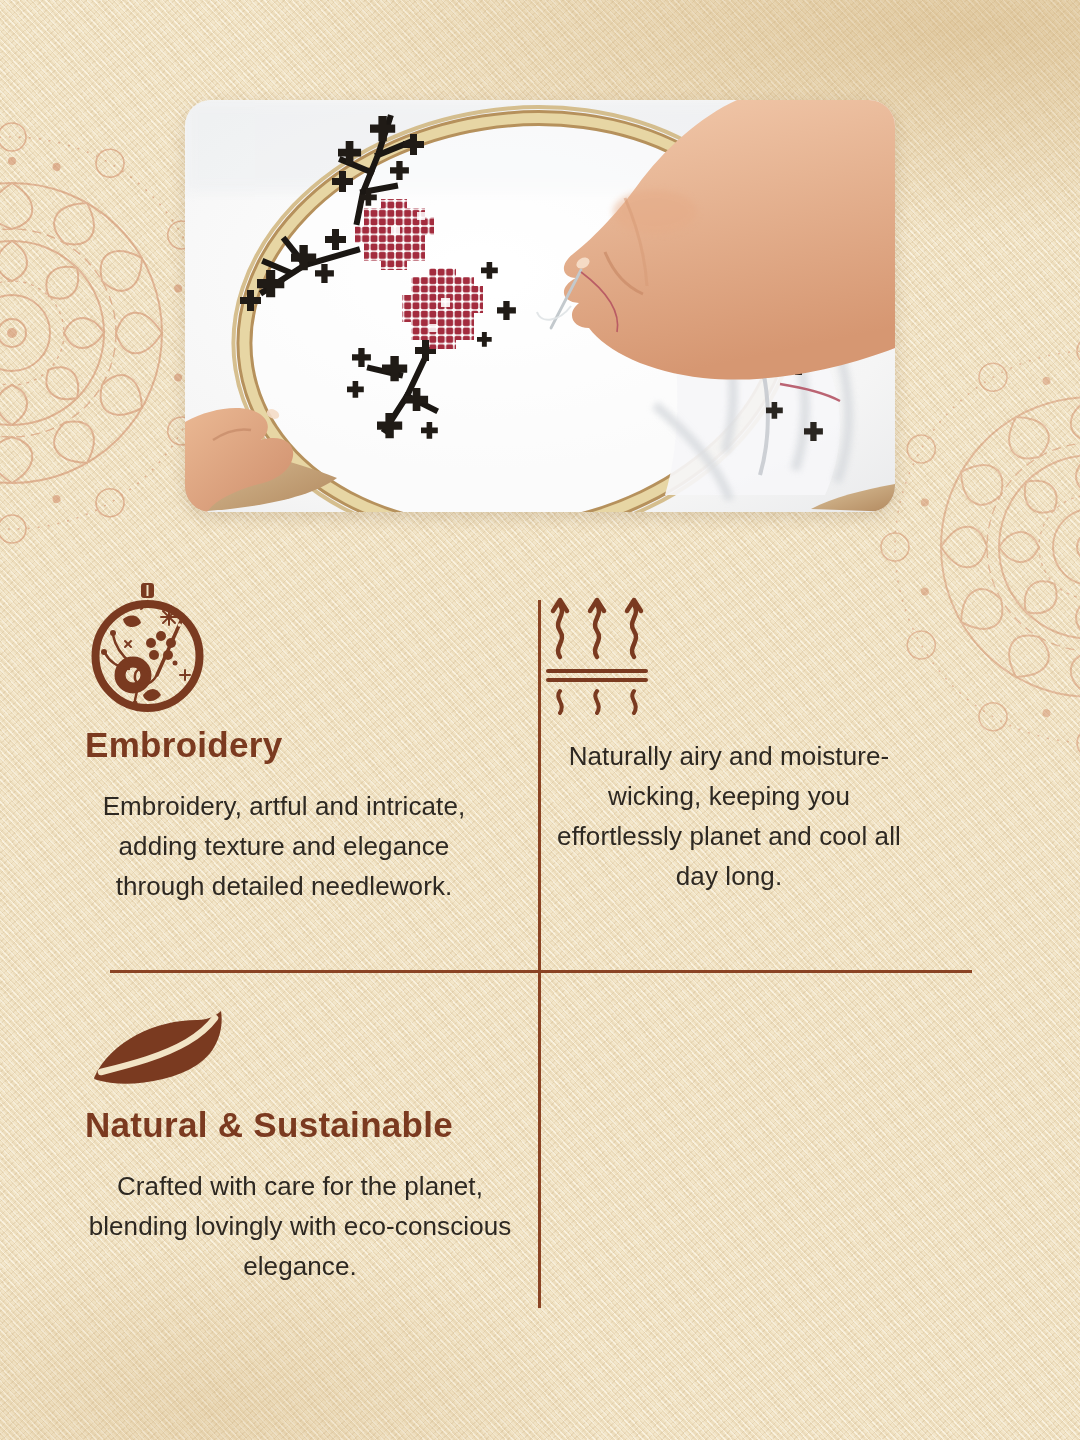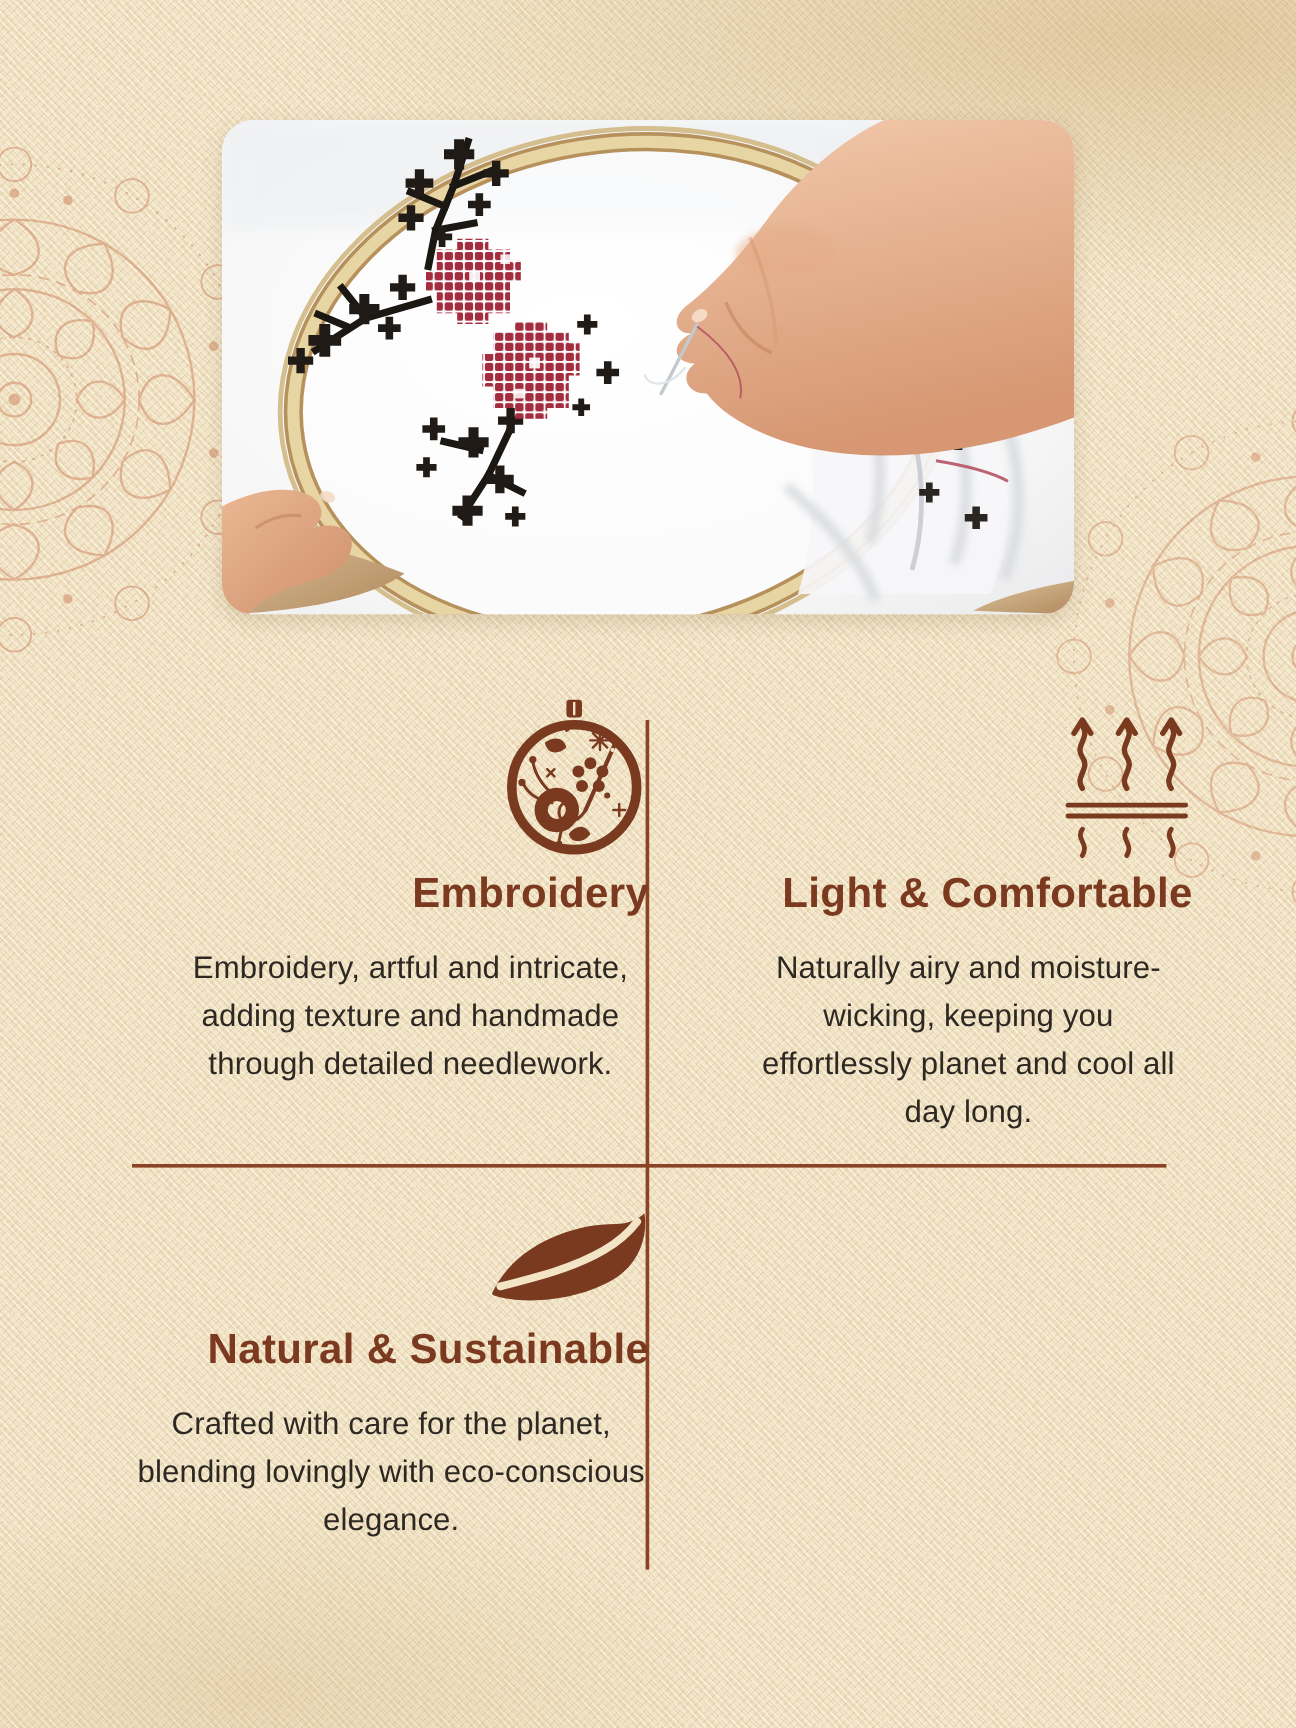--- a/index.html
+++ b/index.html
@@ -18,21 +18,21 @@
   .mandala-left{left:-223px;top:98px;}
   .mandala-right{left:856px;top:312px;opacity:.48;}
   .photo{
     position:absolute;left:185px;top:100px;width:710px;height:412px;
     border-radius:26px;overflow:hidden;box-shadow:0 5px 16px rgba(110,80,45,.18);
   }
   .photo svg{display:block;}
   .divider{position:absolute;background:#8a4324;}
   .divider-v{left:538px;top:600px;width:3px;height:708px;}
   .divider-h{left:110px;top:970px;width:862px;height:3px;}
-  .feature{position:absolute;display:flex;flex-direction:column;align-items:flex-end;text-align:center;color:#2d2822;}
+  .feature{position:absolute;display:flex;flex-direction:column;align-items:flex-start;text-align:center;color:#2d2822;}
   .icon-slot{display:flex;align-items:flex-end;justify-content:center;}
   .row1 .icon-slot{height:132px;}
   .row2 .icon-slot{height:112px;}
   .feature h2{margin:10px 0 0;font-weight:700;font-size:35px;line-height:1.15;color:#7b3a20;letter-spacing:.3px;}
   .row2 h2{margin-top:5px;}
   .feature p{margin:21px 0 0;font-size:26px;line-height:40px;letter-spacing:.1px;}
   .f1{left:85px;top:583px;width:456px;}
   .f2{left:542px;top:583px;width:452px;}
   .f3{left:85px;top:988px;width:456px;}
   .f4{left:542px;top:988px;width:452px;}
@@ -286,42 +286,41 @@
           <line x1="40" y1="58" x2="46" y2="64"></line>
             <line x1="46" y1="58" x2="40" y2="64"></line>
         </g>
         <line x1="96" y1="38" x2="72" y2="92" stroke="#7a3a20" stroke-width="3.5" stroke-linecap="round"></line>
         <circle cx="94.5" cy="42" r="1.8" fill="#f2e4c5"></circle>
         <path d="M72,92 C64,106 48,104 50,92 C51,84 62,84 64,92" fill="none" stroke="#7a3a20" stroke-width="2.5" stroke-linecap="round"></path>
         <path d="M56,26 C70,18 86,20 96,30" fill="none" stroke="#7a3a20" stroke-width="2" stroke-dasharray="1.5 6" stroke-linecap="round"></path>
       </svg>
     </div>
     <h2>Embroidery</h2>
-    <p>Embroidery, artful and intricate, adding texture and handmade through detailed needlework.</p>
+    <p>Embroidery, artful and intricate, adding texture and elegance through detailed needlework.</p>
   </section>
 
   <section class="feature row1 f2">
     <div class="icon-slot">
       <svg width="110" height="122" viewBox="0 0 110 122" fill="none" stroke="#7a3a20" stroke-linecap="round" stroke-linejoin="round">
         <g id="arrw" stroke-width="4.5">
           <path d="M18,64 C11,54 25,48 18,38 C11,28 25,22 18,12"></path>
           <path d="M11,18 L18,7 L25,18"></path>
         </g>
         <use href="#arrw" transform="translate(37,0)"></use>
         <use href="#arrw" transform="translate(74,0)"></use>
         <line x1="6" y1="78" x2="104" y2="78" stroke-width="4"></line>
         <line x1="6" y1="87" x2="104" y2="87" stroke-width="4"></line>
         <g stroke-width="4">
           <path id="tailw" d="M18,98 C12,106 24,110 18,120"></path>
           <use href="#tailw" transform="translate(37,0)"></use>
           <use href="#tailw" transform="translate(74,0)"></use>
         </g>
       </svg>
     </div>
-    <h2>Light &amp; Comfortable</h2>
     <p>Naturally airy and moisture-wicking, keeping you effortlessly planet and cool all day long.</p>
   </section>
 
   <section class="feature row2 f3">
     <div class="icon-slot">
       <svg width="140" height="82" viewBox="0 0 140 82" style="margin-bottom:10px">
         <path d="M9,70 C26,32 72,12 112,12 C122,12 131,8 136,3 C139,22 132,44 112,57 C84,75 38,80 12,72 C10,71.5 9.3,71 9,70 Z" fill="#7a3a20"></path>
         <path d="M16,64 C48,56 78,48 102,34 C114,27 124,18 130,10" stroke="#f2e4c5" stroke-width="6.5" fill="none" stroke-linecap="round"></path>
       </svg>
     </div>

